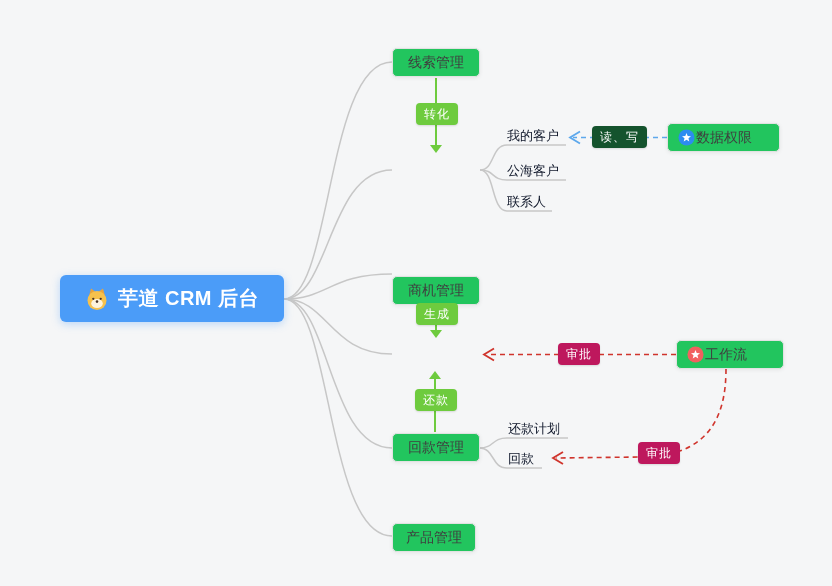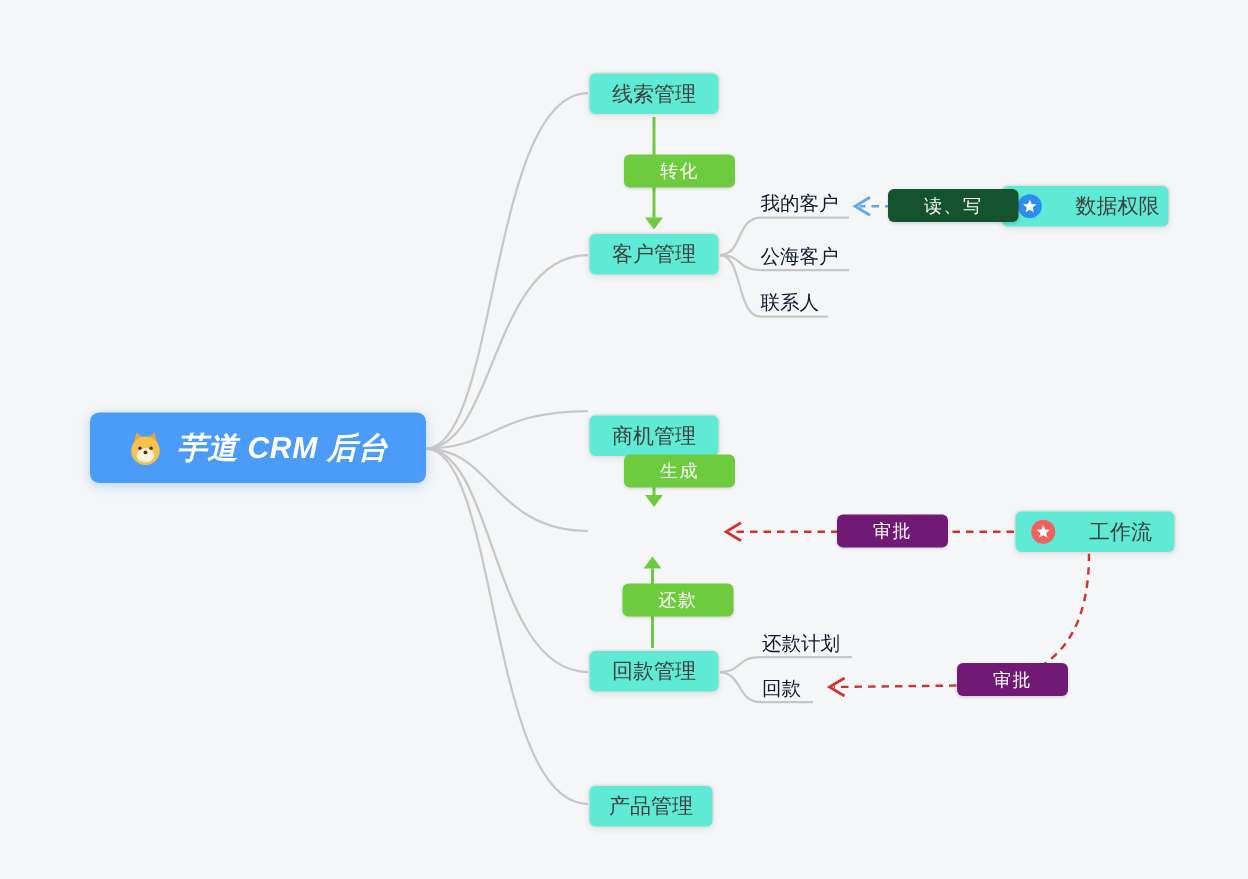--- a/index.html
+++ b/index.html
@@ -9,38 +9,38 @@
   .edges { position:absolute; left:0; top:0; z-index:1; }
 
   .gray-line  { stroke:#c7c7c7; stroke-width:1.5; fill:none; }
   .green-line { stroke:#6ecb3e; stroke-width:2;   fill:none; }
   .green-arrow{ fill:#6ecb3e; }
   .blue-dash  { stroke:#5da8ec; stroke-width:1.6; fill:none; stroke-dasharray:5 4; }
   .blue-chev  { stroke:#5da8ec; stroke-width:1.8; fill:none; }
   .red-dash   { stroke:#d0342c; stroke-width:1.6; fill:none; stroke-dasharray:5 4; }
   .red-chev   { stroke:#d0342c; stroke-width:1.8; fill:none; }
 
-  .node { position:absolute; height:29px; background:#5eead4; border:1px solid #e2e2e2;
+  .node { position:absolute; height:29px; background:#22c55e; border:1px solid #e2e2e2;
           border-radius:5px; display:flex; align-items:center; justify-content:center;
           font-size:14px; color:#3f3f3f; box-shadow:0 1px 4px rgba(0,0,0,.07); z-index:2; }
-  .node.side { justify-content:flex-start; padding-left:10px; gap:22px; }
+  .node.side { justify-content:flex-start; padding-left:10px; gap:1px; }
 
   .root-node { position:absolute; left:60px; top:275px; width:224px; height:47px;
                background:#4b9cf8; border-radius:6px; display:flex; align-items:center;
                justify-content:center; gap:9px; color:#ffffff; font-size:20px; font-weight:600;
-               box-shadow:0 2px 8px rgba(75,156,248,.35); z-index:2; letter-spacing:.5px;font-style:italic; }
+               box-shadow:0 2px 8px rgba(75,156,248,.35); z-index:2; letter-spacing:.5px; }
 
   .leaf { position:absolute; font-size:13px; color:#0f172a; line-height:17px; z-index:2; }
 
-  .badge { position:absolute; height:22px; padding:0 24px; border-radius:4px; color:#ffffff;
+  .badge { position:absolute; height:22px; padding:0 8px; border-radius:4px; color:#ffffff;
            font-size:12px; display:flex; align-items:center; justify-content:center; z-index:3;
            box-shadow:0 1px 2px rgba(0,0,0,.12); letter-spacing:1px; }
   .badge.green { background:#6ecb3e; }
   .badge.blue  { background:#14532d; }
-  .badge.red   { background:#701a75; }
+  .badge.red   { background:#be185d; }
 
   .icon { flex:0 0 auto; display:block; }
 </style>
 </head>
 <body>
 
 <div class="canvas">
 
   <svg class="edges" width="832" height="586" viewBox="0 0 832 586">
 
@@ -86,23 +86,20 @@
       <circle cx="8.3" cy="11.8" r="1.15" fill="#4a3426"></circle>
       <circle cx="15.7" cy="11.8" r="1.15" fill="#4a3426"></circle>
       <circle cx="12" cy="14.6" r="1.3" fill="#4a3426"></circle>
     </svg>
     <span>芋道 CRM 后台</span>
   </div>
 
   <div class="node" style="left:392px;top:48px;width:88px">
     <span>线索管理</span>
   </div>
-  <div class="node" style="left:392px;top:155px;width:88px">
-    <span>客户管理</span>
-  </div>
   <div class="node" style="left:392px;top:276px;width:88px">
     <span>商机管理</span>
   </div>
   <div class="node" style="left:392px;top:433px;width:88px">
     <span>回款管理</span>
   </div>
   <div class="node" style="left:392px;top:523px;width:84px">
     <span>产品管理</span>
   </div>
 

